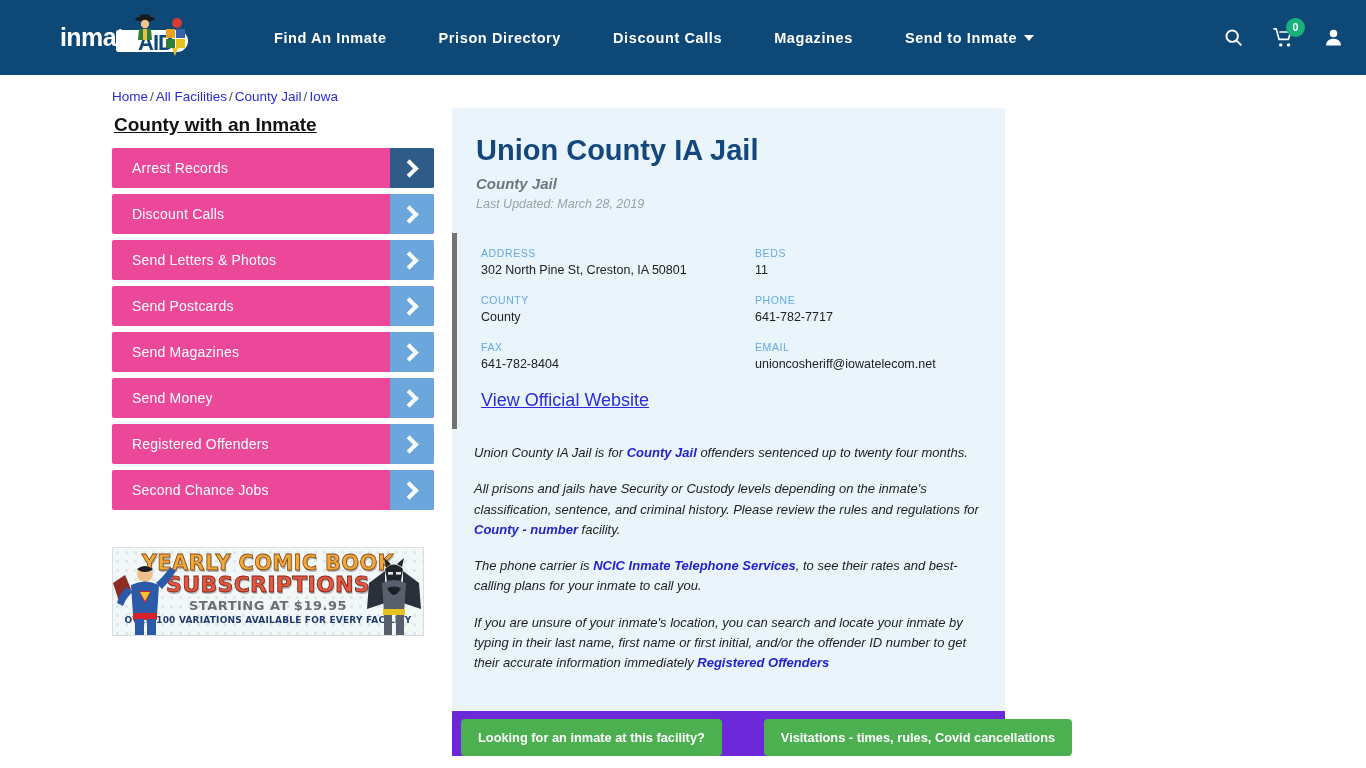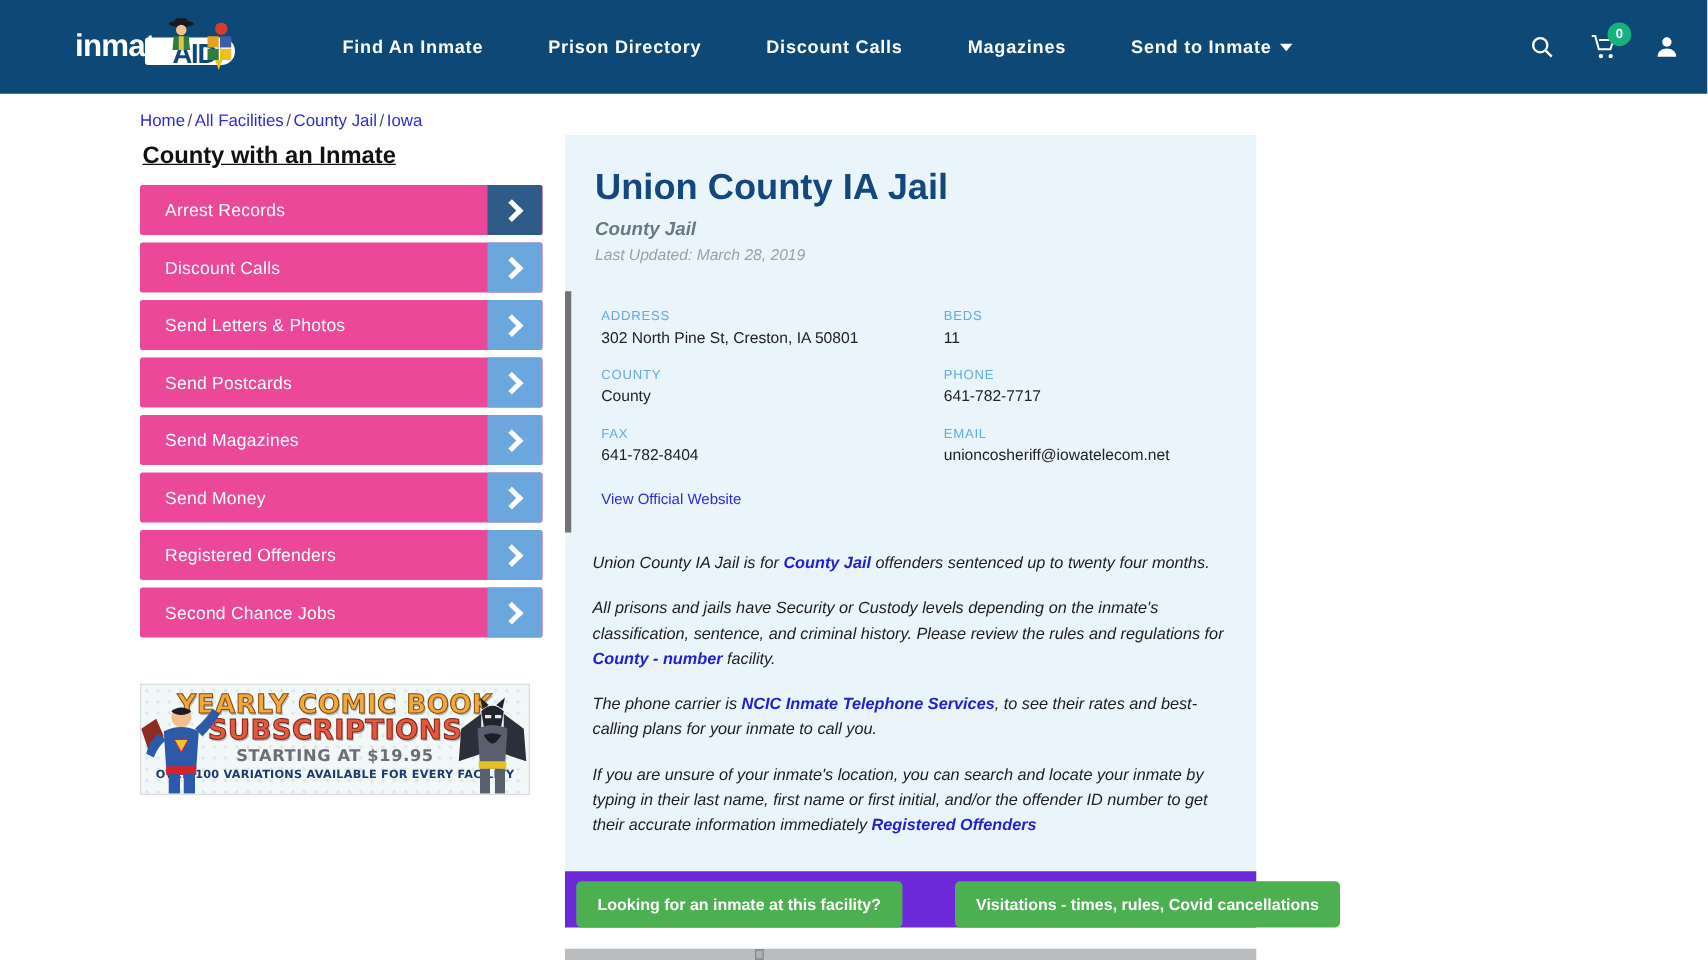--- a/index.html
+++ b/index.html
@@ -280,36 +280,37 @@
     letter-spacing: 0.6px;
     text-transform: uppercase;
   }
   .det-value {
     font-size: 12.5px;
     color: #222;
     margin-top: 4px;
   }
   .det-link-row { grid-column: 1 / -1; margin-top: 2px; }
   .det-link {
-    font-size: 12px;
+    font-size: 18px;
     color: #2b2bd8;
+    text-decoration: underline;
     cursor: pointer;
   }
 
   .desc {
     padding: 14px 22px 22px 22px;
   }
   .desc p {
     margin: 0 0 16px 0;
     font-size: 13px;
     font-style: italic;
     color: #1d1d1d;
     line-height: 1.56;
   }
-  .desc p:last-child { margin-bottom: 5px; }
+  .desc p:last-child { margin-bottom: 16px; }
   .desc a {
     color: #2222cc;
     font-weight: bold;
     font-style: italic;
     text-decoration: none;
     cursor: pointer;
   }
 
   .cta-row {
     display: flex;

